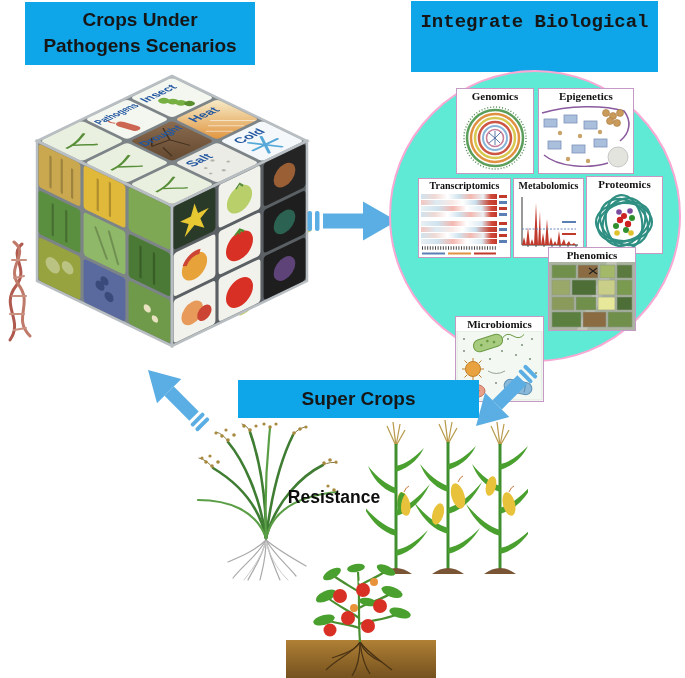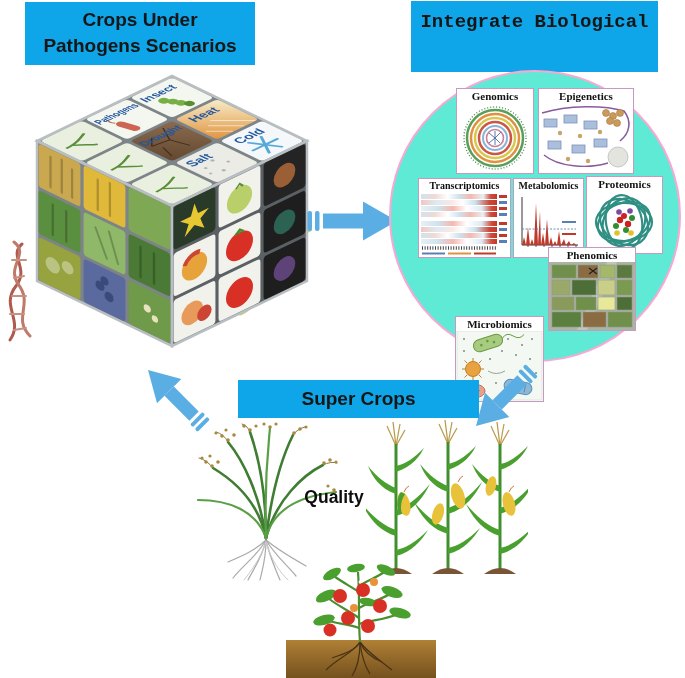--- a/index.html
+++ b/index.html
@@ -636,21 +636,21 @@
         <path d="M30,136 C46,132 56,120 62,110 C50,122 40,128 30,130 Z"></path>
       </g>
       <ellipse cx="39" cy="86" rx="6" ry="12" fill="#e8c23a" transform="rotate(-14 39 86)"></ellipse>
       <ellipse cx="21" cy="68" rx="5" ry="10" fill="#e8c23a" transform="rotate(14 21 68)"></ellipse>
       <path d="M39,74 q2,-5 5,-6" stroke="#c97a3f" stroke-width="1" fill="none"></path>
       <path d="M14,156 Q30,144 46,156 Z" fill="#7a5535"></path>
     </g>
   </svg>
 
   <div id="traits-text">
-    <div>Quality</div>
+    <div>Resistance</div>
   </div>
 
   <svg class="abs" style="left:268px;top:558px;" width="184" height="120" viewBox="0 0 184 120">
     <defs>
       <linearGradient id="soilGrad" x1="0" y1="0" x2="0" y2="1">
         <stop offset="0" stop-color="#b08035"></stop>
           <stop offset="1" stop-color="#74511e"></stop>
       </linearGradient>
     </defs>
     <rect x="18" y="82" width="150" height="38" fill="url(#soilGrad)"></rect>

